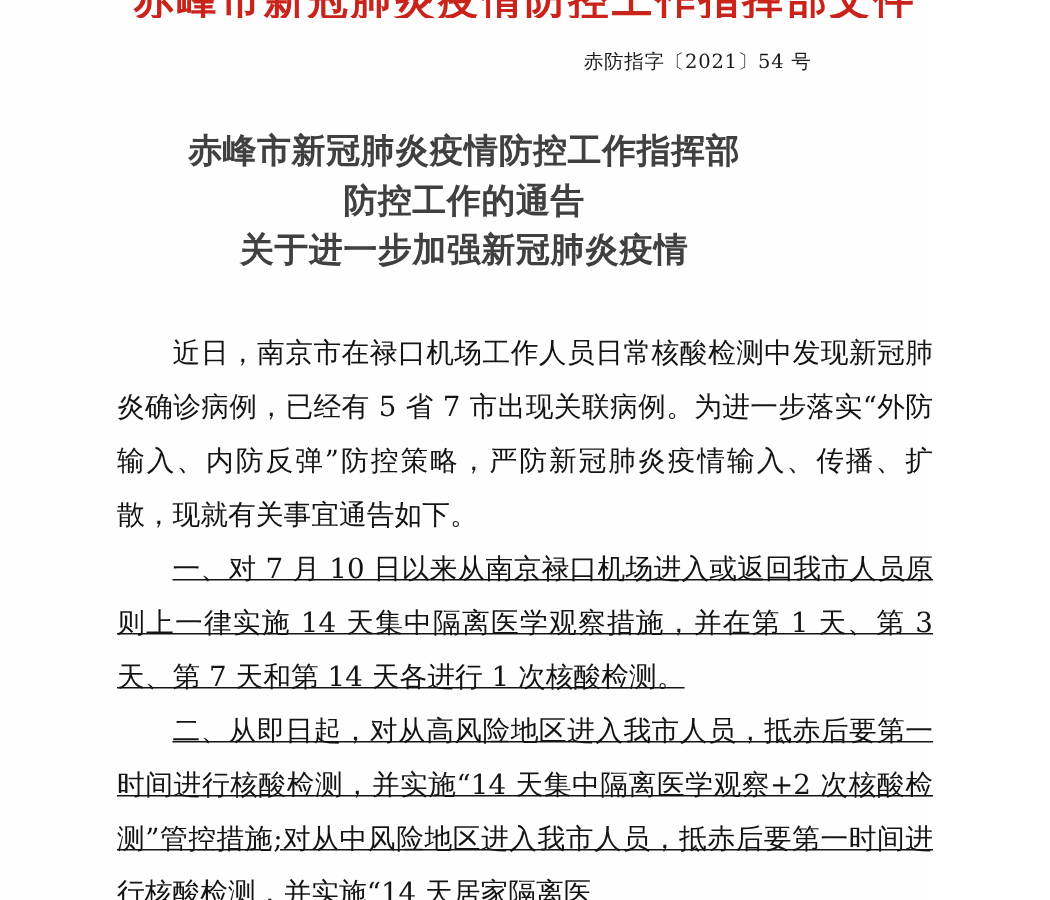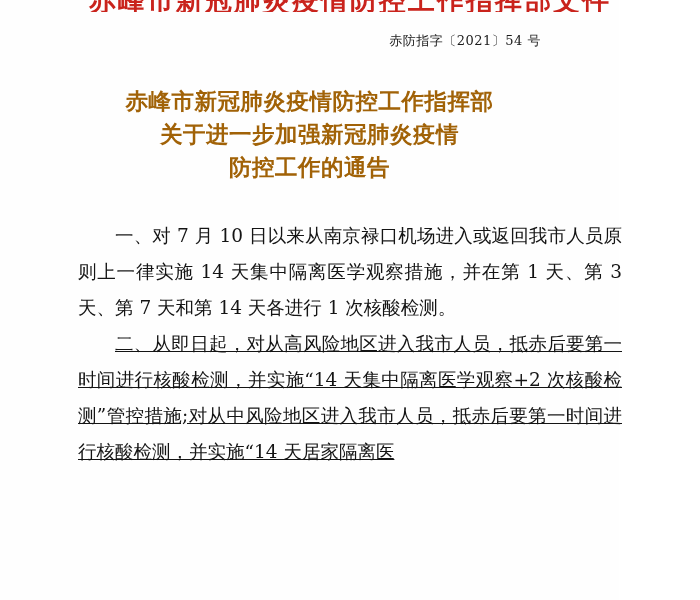--- a/index.html
+++ b/index.html
@@ -48,21 +48,21 @@
   }
   .title-block {
     position: absolute;
     top: 85px;
     left: 78px;
     right: 78px;
     text-align: center;
     font-weight: bold;
     font-size: 22.5px;
     line-height: 33px;
-    color: #a16207;
+    color: #404040;
     letter-spacing: 0.5px;
   }
   .title-line {
     display: block;
     white-space: nowrap;
   }
   .body-text {
     position: absolute;
     top: 218px;
     left: 78px;
@@ -86,22 +86,23 @@
 <body>
 
 <div class="page">
 
   <div class="masthead">赤峰市新冠肺炎疫情防控工作指挥部文件</div>
 
   <div class="doc-number">赤防指字〔2021〕54 号</div>
 
   <div class="title-block">
     <span class="title-line">赤峰市新冠肺炎疫情防控工作指挥部</span>
+    <span class="title-line">防控工作的通告</span>
     <span class="title-line">关于进一步加强新冠肺炎疫情</span>
-    <span class="title-line">防控工作的通告</span>
   </div>
 
   <div class="body-text">
+    <p class="para">近日，南京市在禄口机场工作人员日常核酸检测中发现新冠肺炎确诊病例，已经有 5 省 7 市出现关联病例。为进一步落实“外防输入、内防反弹”防控策略，严防新冠肺炎疫情输入、传播、扩散，现就有关事宜通告如下。</p>
     <p class="para">一、对 7 月 10 日以来从南京禄口机场进入或返回我市人员原则上一律实施 14 天集中隔离医学观察措施，并在第 1 天、第 3 天、第 7 天和第 14 天各进行 1 次核酸检测。</p>
     <p class="para">二、从即日起，对从高风险地区进入我市人员，抵赤后要第一时间进行核酸检测，并实施“14 天集中隔离医学观察+2 次核酸检测”管控措施;对从中风险地区进入我市人员，抵赤后要第一时间进行核酸检测，并实施“14 天居家隔离医</p>
   </div>
 
 </div>
 
 </body></html>

